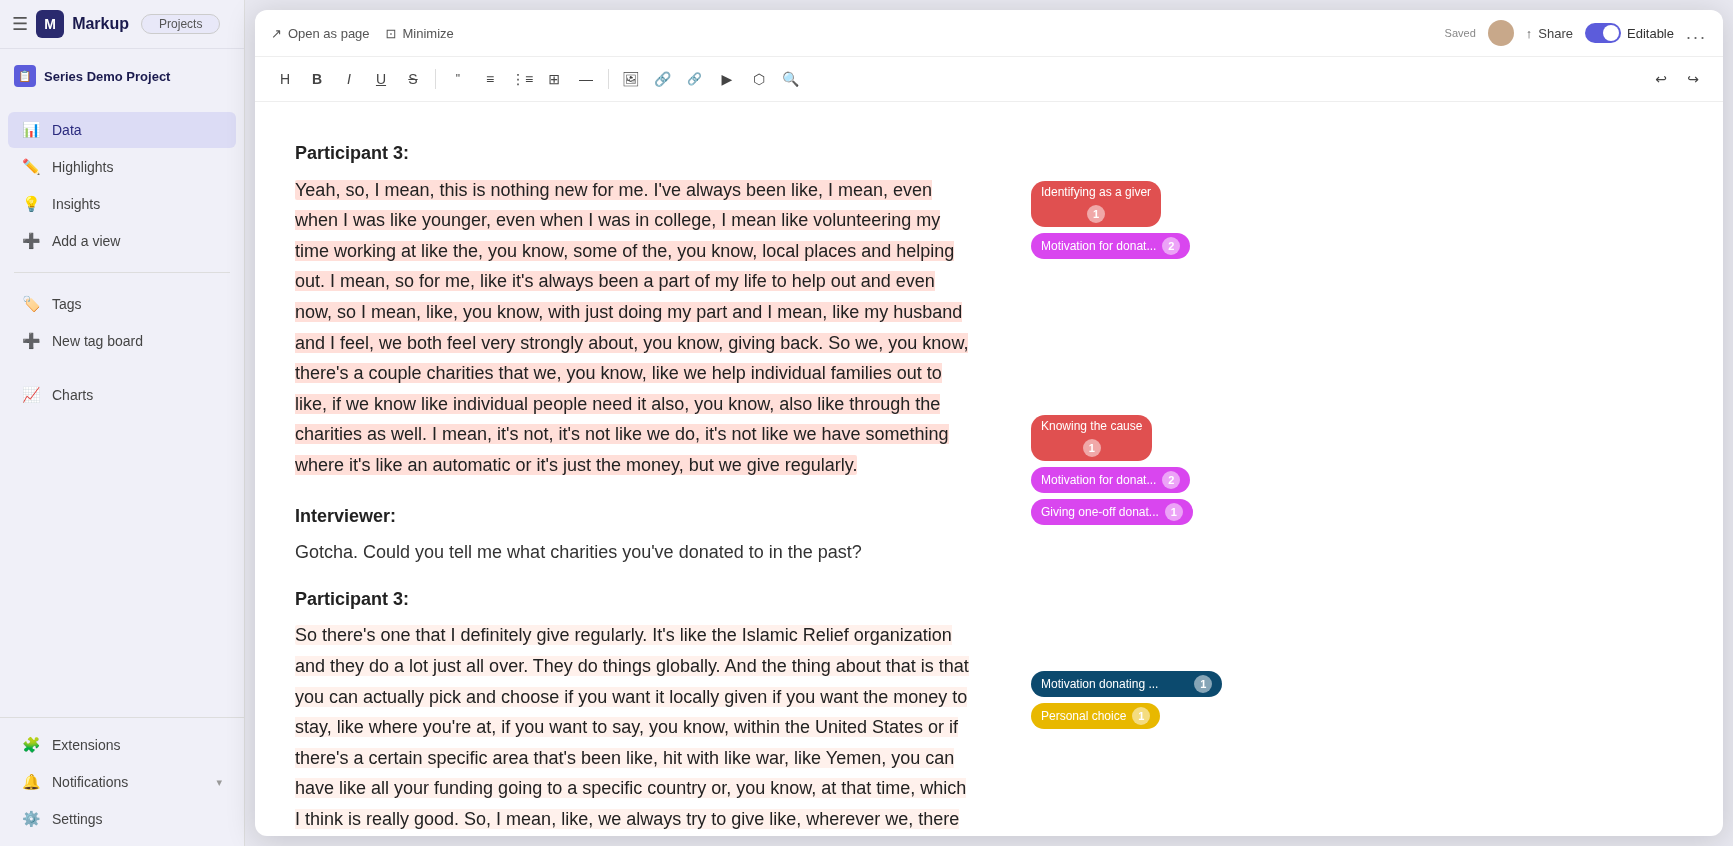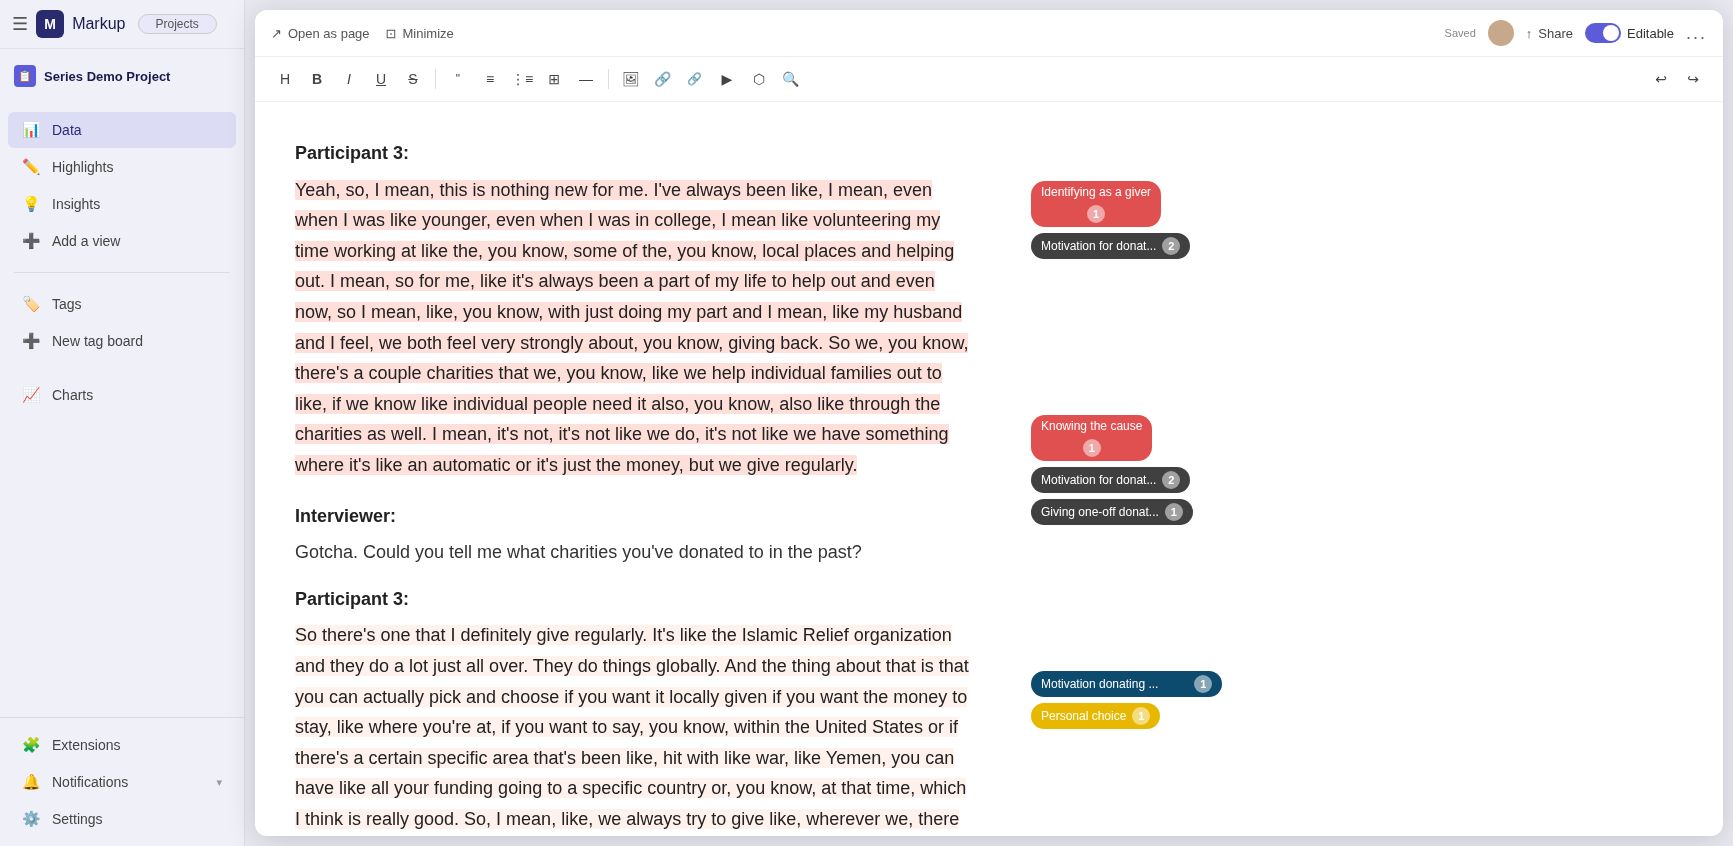--- a/index.html
+++ b/index.html
@@ -18,21 +18,21 @@
     #sidebar-header {
       display: flex;
       align-items: center;
       padding: 10px 12px;
       gap: 8px;
       border-bottom: 1px solid #e0e0ea;
     }
     .hamburger-icon { cursor: pointer; font-size: 18px; color: #555; }
     .logo-icon { width: 28px; height: 28px; background: #2a2a6e; border-radius: 6px; display: flex; align-items: center; justify-content: center; }
     .logo-icon span { color: white; font-weight: bold; font-size: 14px; }
-    .app-name { font-weight: 400; font-size: 16px; color: #1a1a4e; }
+    .app-name { font-weight: 700; font-size: 16px; color: #1a1a4e; }
     .projects-badge {
       background: #e8e8f8;
       border: 1px solid #ccc;
       border-radius: 12px;
       padding: 2px 17px;
       font-size: 12px;
       color: #555;
       margin-left: 4px;
     }
 
@@ -290,21 +290,21 @@
     .tag-badge {
       background: rgba(255,255,255,0.5);
       border-radius: 50%;
       width: 18px; height: 18px;
       display: flex; align-items: center; justify-content: center;
       font-size: 11px;
       font-weight: 600;
     }
 
     .tag-red { background: #e05050; color: white; flex-direction: column; }
-    .tag-orange { background: #404040; color: white; }
+    .tag-orange { background: #d946ef; color: white; }
     .tag-purple { background: #0c4a6e; color: white; gap: 36px; }
     .tag-yellow { background: #e8b800; color: white; }
 
     
     #view-indicator {
       display: flex;
       align-items: center;
       gap: 6px;
       position: absolute;
       top: 65px;

